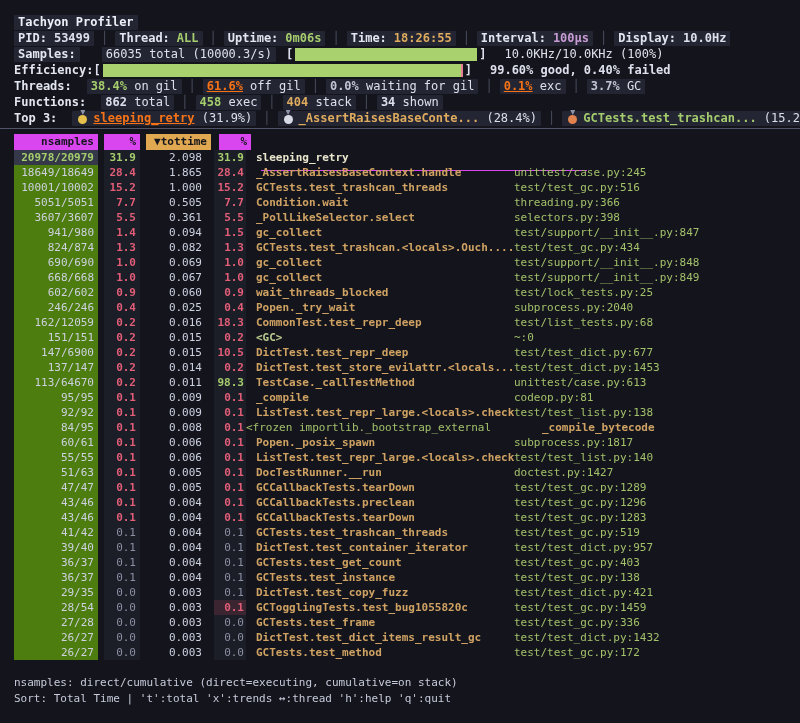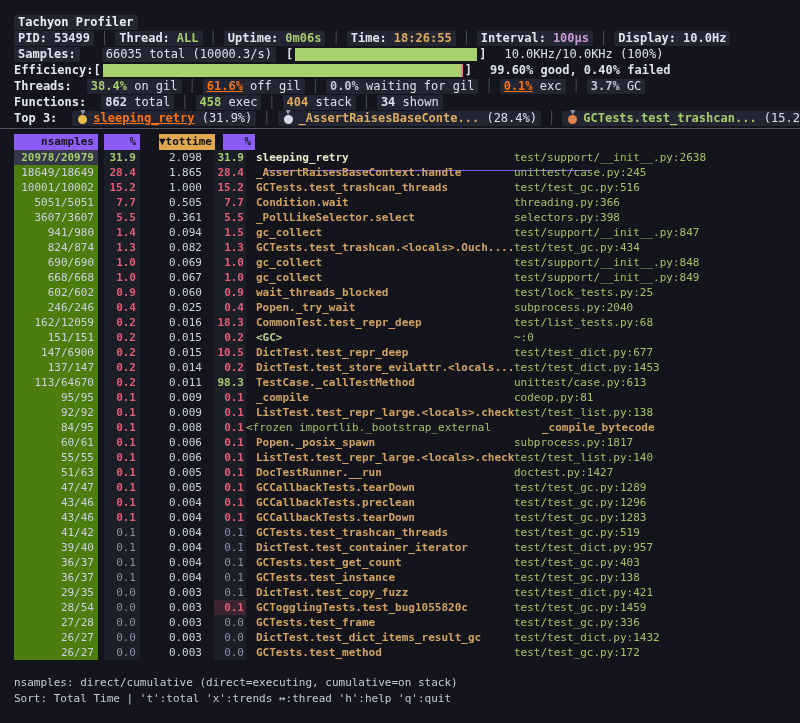--- a/index.html
+++ b/index.html
@@ -29,34 +29,34 @@
   .bar .fill-bad{position:absolute;right:0;top:0;bottom:0;background:#e87e95;}
   
   .medal{position:relative;width:9px;height:9px;border-radius:50%;display:inline-block;margin:3px 6px 0 2px;}
   .medal::before{content:'';position:absolute;top:-5px;left:2px;width:5px;height:5px;background:#8d93a8;clip-path:polygon(0 0,100% 0,50% 100%);}
   .medal.gold{background:#e7c04c;}
   .medal.silver{background:#d8dbe6;}
   .medal.bronze{background:#e0834f;}
   .rule{height:0;border-top:1px solid #505466;margin-top:2px;}
   
   .thead{display:flex;height:16px;line-height:14px;font-size:11px;margin-top:5px;padding-left:14px;white-space:nowrap;}
-  .th{background:#8b5cf6;color:#15161d;font-weight:bold;text-align:right;padding:1px 4px 0 0;box-sizing:border-box;}
+  .th{background:#d946ef;color:#15161d;font-weight:bold;text-align:right;padding:1px 4px 0 0;box-sizing:border-box;}
   .th.sort{background:#e0a850;}
   .th.left{text-align:left;padding:1px 0 0 4px;margin-top:36px;}
   .tr{display:flex;height:15px;line-height:15px;font-size:11px;padding-left:14px;white-space:nowrap;}
   .td{box-sizing:border-box;overflow:hidden;}
   .c-ns{width:84px;text-align:right;padding-right:4px;background:#4d7c0f;color:#cdd1e0;}
   .c-d {width:36px;text-align:right;margin-left:6px;padding-right:4px;background:#1c1e27;font-weight:bold;}
   .c-t {width:60px;text-align:right;margin-left:6px;padding-right:4px;color:#cdd1e0;}
   .c-c {width:32px;text-align:right;margin-left:8px;padding-right:2px;background:#1c1e27;font-weight:bold;}
   .c-fn{width:258px;margin-left:10px;color:#cfa263;font-weight:bold;}
   .c-fl{flex:1;color:#a3c06a;}
   .hd-ns{width:84px;}
   .hd-d{width:36px;margin-left:6px;}
-  .hd-t{width:56px;margin-left:19px;}
+  .hd-t{width:65px;margin-left:6px;}
   .hd-c{width:32px;margin-left:8px;}
   .hd-fn{width:258px;margin-left:10px;}
   .hd-fl{margin-left:0;}
   .p-green{color:#a6cd6d;}
   .p-pink{color:#e25d78;}
   .p-dim{color:#8b90a4;font-weight:normal;}
   .c-ns.sel{background:#343849;color:#a6cd6d;font-weight:bold;}
   .fn-sel{color:#e9e6cd;}
   .fn-gc{color:#b9c98e;}
   .c-c.flash{background:#3a2530;}
@@ -176,21 +176,20 @@
     <span class="th left hd-fl" style="width:68px">file:line</span>
   </div>
 
   <div id="tbody">
     <div class="tr">
       <span class="td c-ns sel">20978/20979</span>
       <span class="td c-d p-green">31.9</span>
       <span class="td c-t">2.098</span>
       <span class="td c-c p-green">31.9</span>
       <span class="td c-fn fn-sel">sleeping_retry</span>
-      <span class="td c-fl">test/support/__init__.py:2638</span>
     </div>
 
     <div class="tr">
       <span class="td c-ns">18649/18649</span>
       <span class="td c-d p-pink">28.4</span>
       <span class="td c-t">1.865</span>
       <span class="td c-c p-pink">28.4</span>
       <span class="td c-fn">_AssertRaisesBaseContext.handle</span>
       <span class="td c-fl">unittest/case.py:245</span>
     </div>

